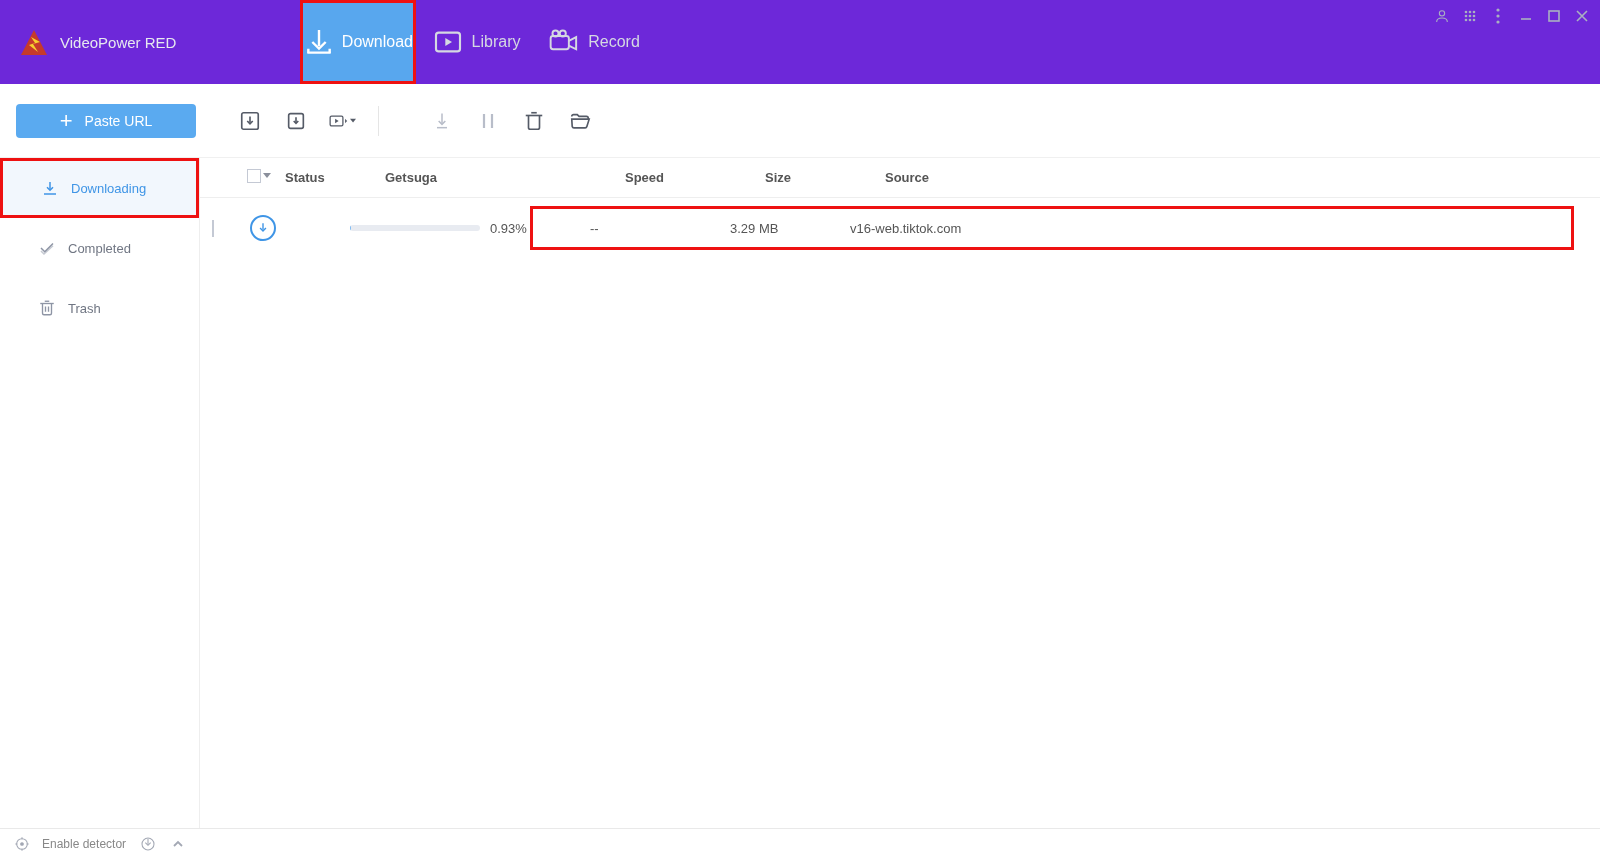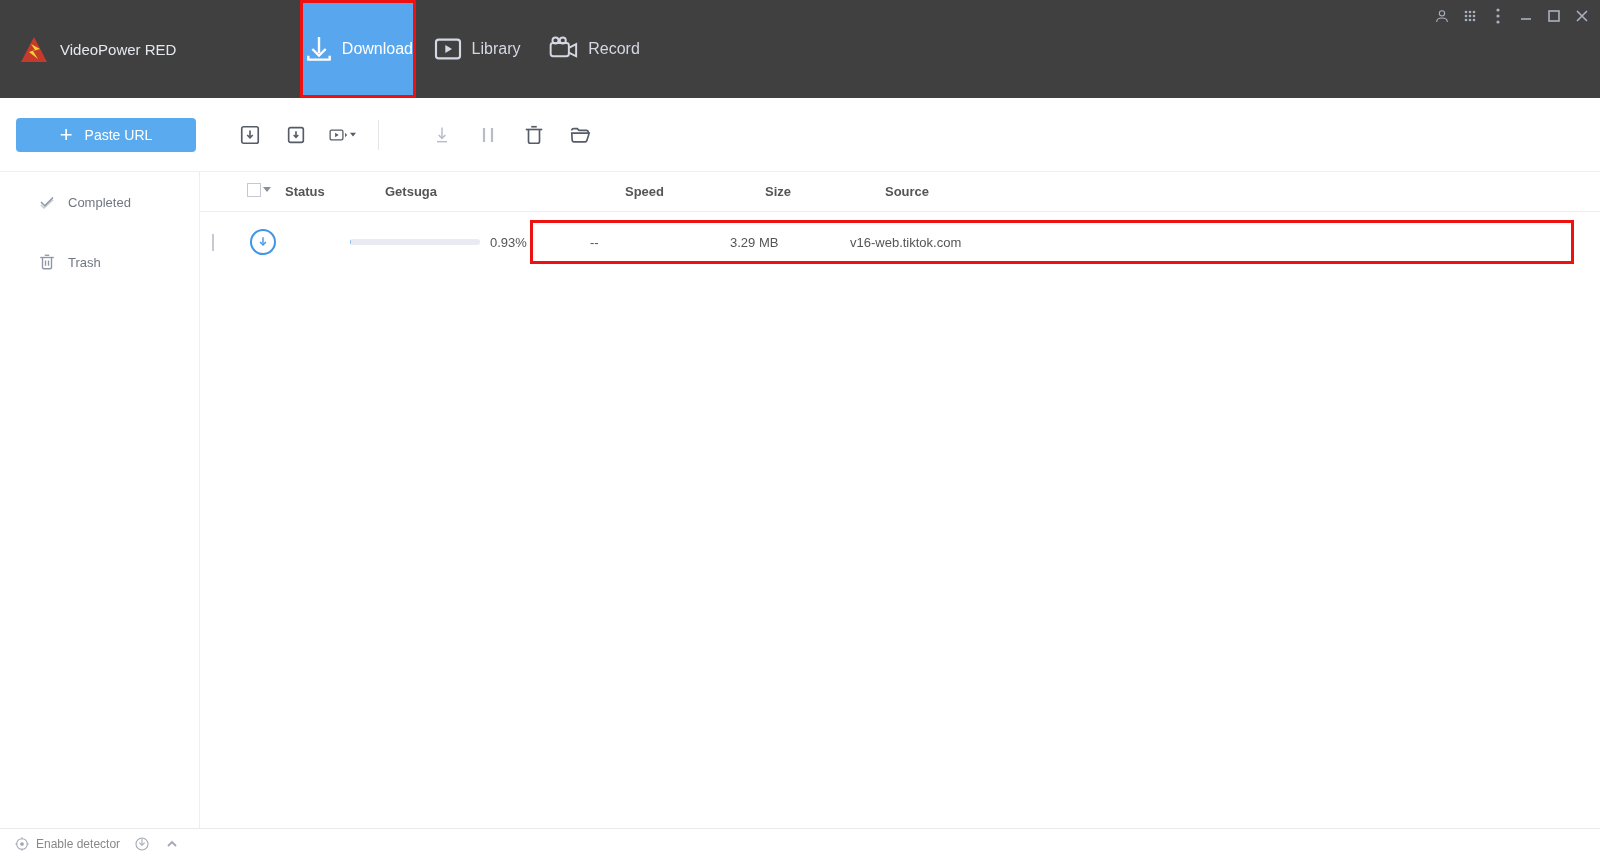--- a/index.html
+++ b/index.html
@@ -1,19 +1,19 @@
 <!DOCTYPE html>
 <html><head>
 <meta charset="utf-8">
 <style>
 * { box-sizing: border-box; margin: 0; padding: 0; }
 body { font-family: -apple-system, "Segoe UI", Arial, sans-serif; font-size: 13px; color: #333; background: #fff; width: 1600px; height: 858px; overflow: hidden; display: flex; flex-direction: column; }
 
 
-.topbar { height: 98px; background: #404040; display: flex; align-items: stretch; position: relative; }
+.topbar { height: 84px; background: #6d28d9; display: flex; align-items: stretch; position: relative; }
 .brand  { display: flex; align-items: center; padding-left: 18px; width: 300px; }
 .brand-logo { width: 32px; height: 32px; margin-right: 10px; }
 .brand-text { color: #e6e8ef; font-size: 15px; }
 
 .tabs { display: flex; align-items: stretch; }
 .tab  { width: 118px; display: flex; align-items: center; justify-content: center; gap: 6px; color: #d5d8e2; cursor: pointer; }
 .tab.active { background: #58a7ee; color: #fff; border: 3px solid #e11; width: 116px; }
 .tab .ticon { width: 36px; height: 36px; display: flex; align-items: center; justify-content: center; }
 .tab .tlabel { font-size: 16px; }
 
@@ -54,21 +54,21 @@
 
 .th-chk-ic { display:inline-flex; align-items:center; gap:2px; color:#888; }
 .chk { width:14px; height:14px; border:1px solid #c4c9d4; }
 
 .status-ic { width:26px; height:26px; border:2px solid #3f95e6; border-radius:50%; display:flex; align-items:center; justify-content:center; color:#3f95e6; }
 .progbar { flex:0 0 130px; height:6px; background:#e8ebf1; border-radius:3px; position:relative; overflow:hidden; }
 .progbar i { position:absolute; left:0; top:0; bottom:0; width:1%; background:#7fbaf2; }
 
 
 .footer { height:30px; border-top:1px solid #e9e9e9; display:flex; align-items:center; gap:14px; padding:0 14px; color:#888; font-size:12px; }
-.fbtn { display:flex; align-items:center; gap:6px; cursor:pointer; }
+.fbtn { display:flex; align-items:center; gap:12px; cursor:pointer; }
 .fic  { width:16px; height:16px; display:flex; align-items:center; justify-content:center; }
 
 svg { display:block; }
 </style>
 </head>
 <body>
 
 <div class="topbar">
   <div class="brand">
     <span class="brand-logo">
@@ -215,20 +215,30 @@
           <path d="M3 7a2 2 0 0 1 2-2h4l2 2h8a2 2 0 0 1 2 2v1"></path>
           <path d="M3 10h19l-2.5 8a2 2 0 0 1-2 1.5H5.5A2 2 0 0 1 3.5 18z"></path>
         </svg>
     </span>
   </div>
 </div>
 
 <div class="body">
 
   <div class="sidebar">
+    <div class="sitem active">
+      <span class="sicon">
+        <svg width="18" height="18" viewBox="0 0 24 24" fill="none" stroke="#3f95e6" stroke-width="2">
+            <path d="M12 4v10"></path>
+            <path d="M8 11l4 4 4-4"></path>
+            <path d="M4 20h16"></path>
+          </svg>
+      </span>
+      <span>Downloading</span>
+    </div>
     <div class="sitem">
       <span class="sicon">
         <svg width="18" height="18" viewBox="0 0 24 24" fill="none" stroke="#8e95a5" stroke-width="2">
             <path d="M4 12l5 5L20 6"></path>
             <path d="M4 18l5 5" opacity="0"></path>
             <path d="M4 16l4 4L20 9" opacity=".5"></path>
           </svg>
       </span>
       <span>Completed</span>
     </div>

